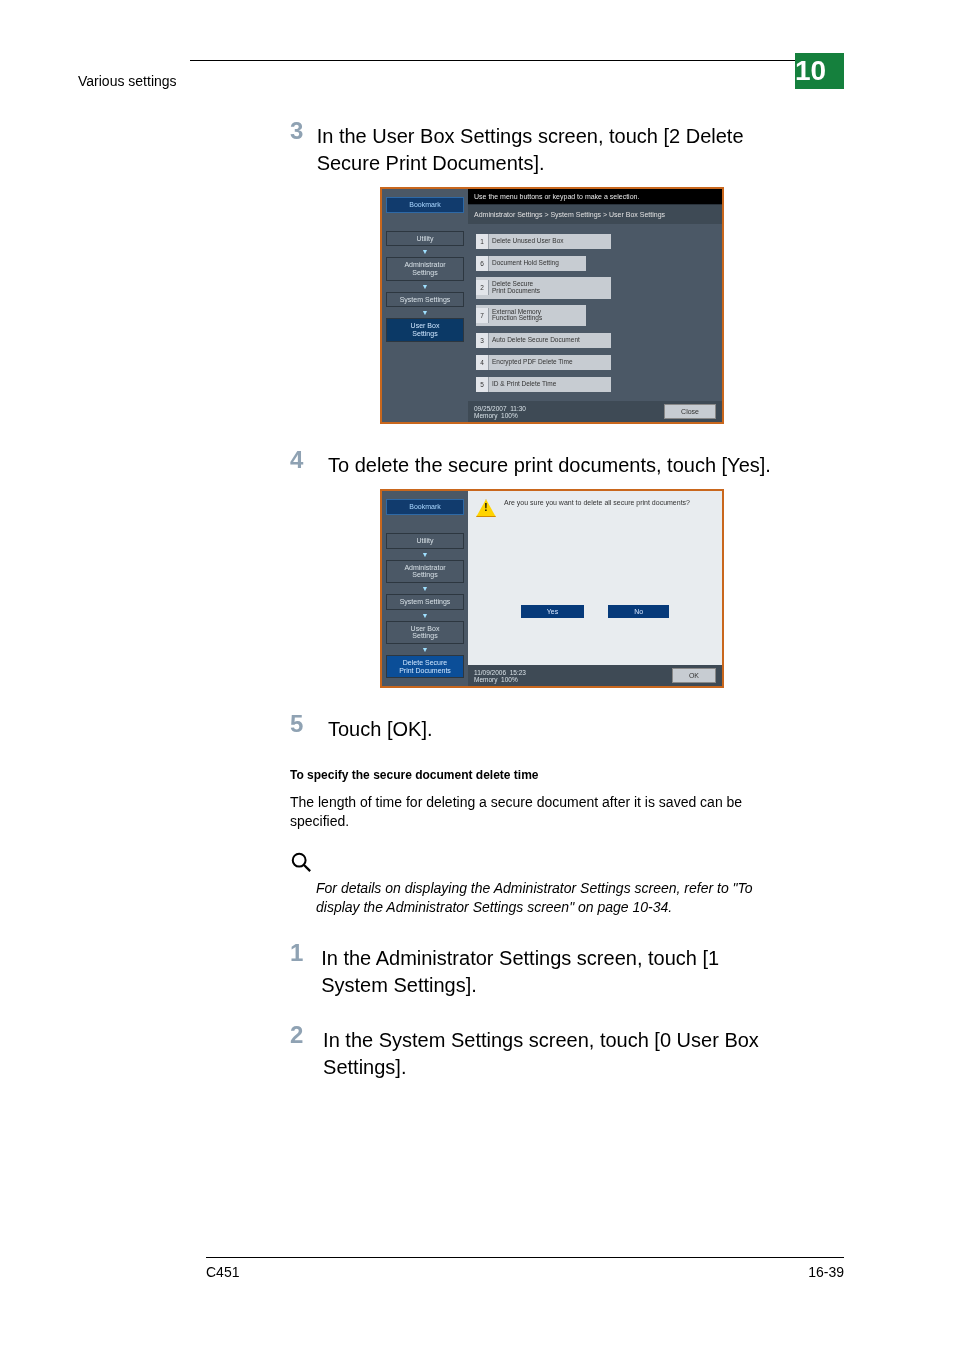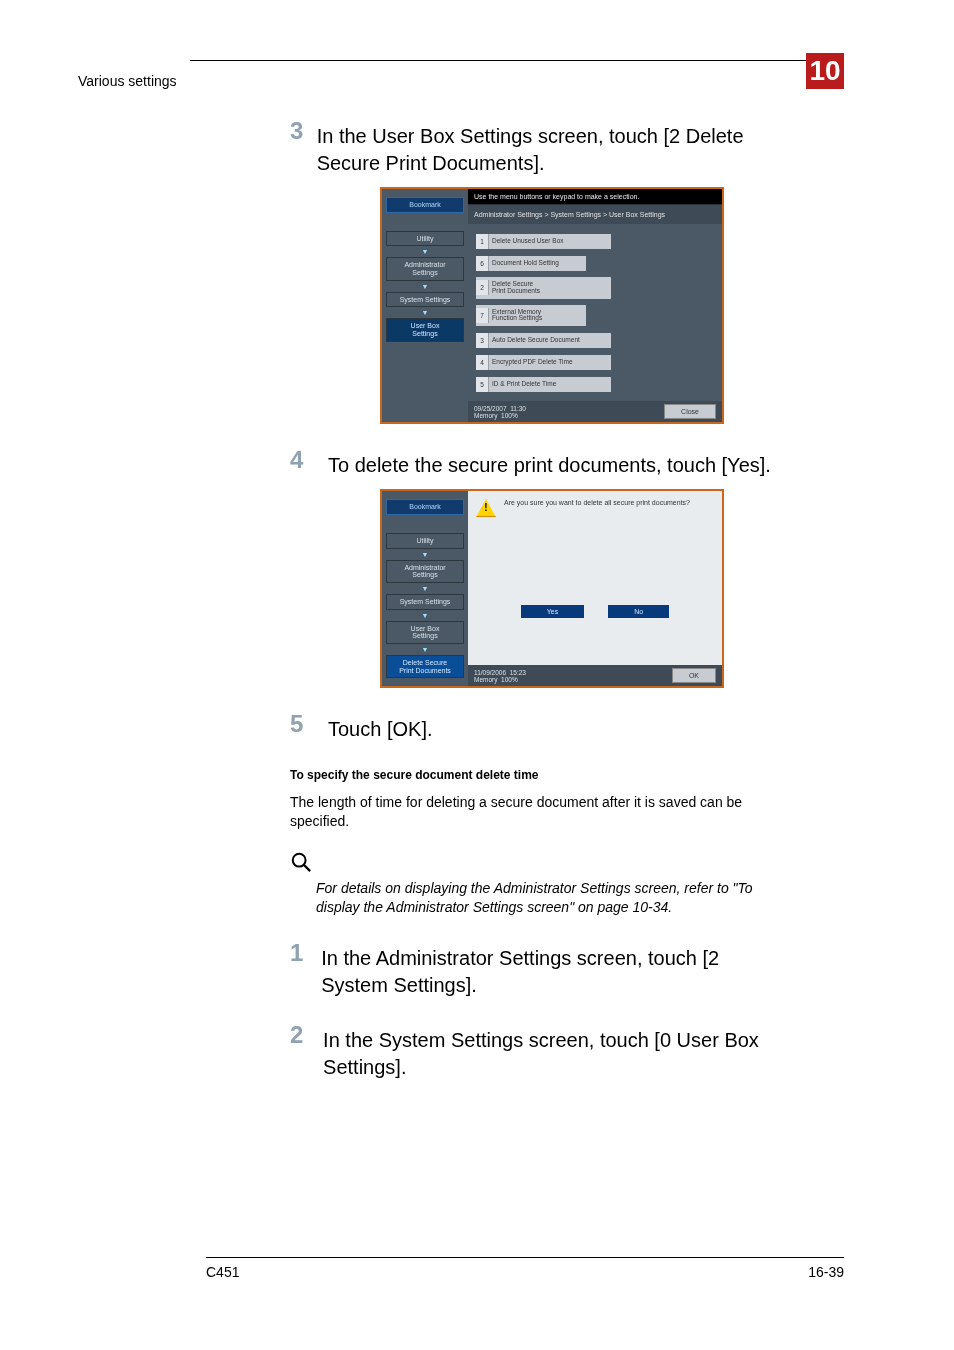--- a/index.html
+++ b/index.html
@@ -1,19 +1,19 @@
 <!DOCTYPE html>
 <html><head>
 <meta charset="utf-8">
 <style>
   html,body{margin:0;padding:0;background:#fff;font-family:Arial,Helvetica,sans-serif;color:#000}
   .page{width:954px;height:1350px;margin:0 auto;position:relative;box-sizing:border-box;padding:60px 0 0 0}
   .header-row{display:flex;justify-content:space-between;align-items:flex-end;border-bottom:1px solid #000;margin:0 110px 0 78px;padding-bottom:6px}
   .header-title{font-size:14px}
-  .chapter-badge{background:#b91c1c;color:#fff;font-weight:bold;font-size:28px;width:38px;text-align:center;padding:2px 0}
+  .chapter-badge{background:#15803d;color:#fff;font-weight:bold;font-size:28px;width:49px;text-align:left;padding:2px 0}
   .content{margin-left:290px;width:490px}
   .step{display:flex;margin-top:24px}
   .step-num{width:38px;font-size:24px;font-weight:bold;color:#8fa2b3;line-height:1}
   .step-text{font-size:20px;line-height:1.35;padding-top:4px}
   .bold{font-weight:bold}
   .footer-row{display:flex;justify-content:space-between;border-top:1px solid #000;margin:0 110px 0 190px;padding-top:6px;position:absolute;bottom:70px;left:16px;right:0}
   .footer-row span{font-size:14px}
 
   
   .shot{margin-left:90px;margin-top:10px;width:340px;border:2px solid #c9671d}
@@ -194,21 +194,21 @@
           <line x1="15" y1="15" x2="22" y2="22" stroke="#000" stroke-width="2.5"></line>
         </svg>
     </span>
     <div class="detail-block">
       <div class="detail-body">For details on displaying the Administrator Settings screen, refer to "To display the Administrator Settings screen" on page 10-34.</div>
     </div>
 
     
     <div class="step">
       <div class="step-num">1</div>
-      <div class="step-text">In the Administrator Settings screen, touch [2 System Settings].</div>
+      <div class="step-text">In the Administrator Settings screen, touch [1 System Settings].</div>
     </div>
     
     <div class="step">
       <div class="step-num">2</div>
       <div class="step-text">In the System Settings screen, touch [0 User Box Settings].</div>
     </div>
 
   </div>
 
   <div class="footer-row">

